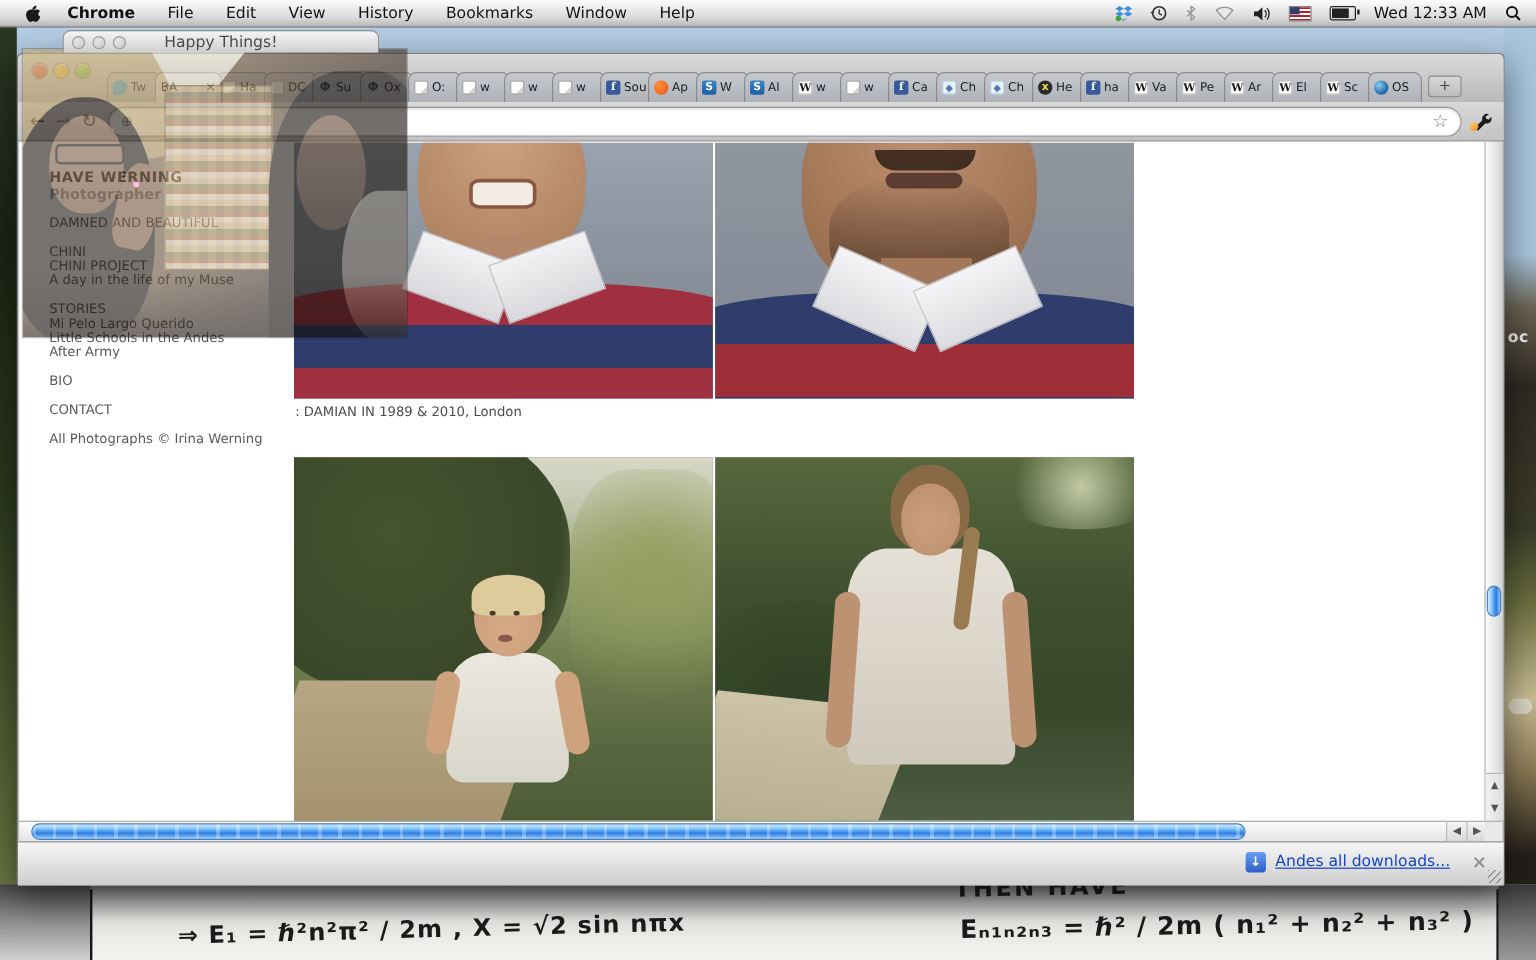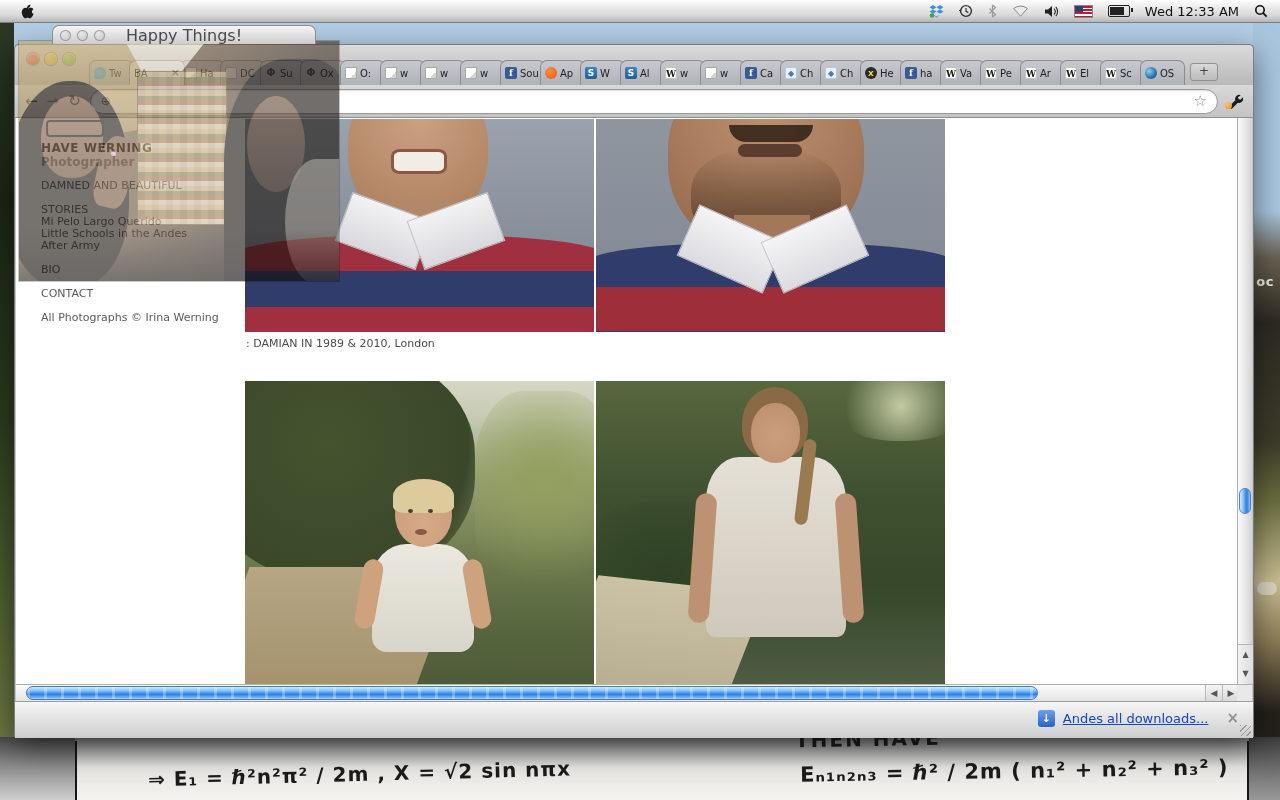--- a/index.html
+++ b/index.html
@@ -192,21 +192,21 @@
   #show-all{font-size:13px;color:#1545c8;text-decoration:underline;white-space:nowrap;}
   #shelf-close{margin-left:10px;color:#909090;font-size:15px;font-weight:bold;line-height:1;}
   #grip{position:absolute;right:2px;bottom:2px;width:11px;height:11px;
     background:repeating-linear-gradient(135deg,#9a9a9a 0 1px,transparent 1px 4px);}
   
   #happy-title{position:absolute;left:52px;top:25px;width:264px;height:19px;z-index:31;
     border:1px solid #8f8f8f;border-bottom:none;border-radius:7px 7px 0 0;box-sizing:border-box;
     background:linear-gradient(#f5f5f5,#cdcdcd);display:flex;align-items:center;padding:0 7px;}
   .htl{width:11px;height:11px;border-radius:50%;margin-right:6px;
     background:radial-gradient(circle at 35% 30%,#e8e8e8,#c2c2c2);box-shadow:0 0 0 1px #9e9e9e inset;}
-  #happy-title-text{position:absolute;left:0;right:0;text-align:center;font-size:16px;color:#4a4a4a;}
+  #happy-title-text{position:absolute;left:0;right:0;text-align:center;font-size:13px;color:#4a4a4a;}
   #happy-photo{position:absolute;left:19px;top:41px;width:320px;height:240px;z-index:30;opacity:.62;overflow:hidden;
     background:linear-gradient(115deg,#ab9162 0%,#8a704c 22%,#6b5640 46%,#46382c 72%,#2c241e 100%);
     box-shadow:0 0 0 1px rgba(0,0,0,.35);}
   .hp-wall{left:0;top:0;width:155px;height:92px;border-radius:0 0 40% 20%;
     background:linear-gradient(#cdb47c,#a8905e);opacity:.9;}
   .hp-white{left:95px;top:0;width:92px;height:60px;background:linear-gradient(#efe9da,#cfc4aa);
     clip-path:polygon(12% 0,100% 0,48% 100%);}
   .hp-board{left:118px;top:30px;width:88px;height:152px;border:1px solid #7a6038;background:#b89a6a;
     background-image:repeating-linear-gradient(0deg,rgba(255,255,255,.35) 0 5px,rgba(150,60,40,.30) 5px 9px,rgba(70,90,50,.30) 9px 14px,rgba(220,200,160,.40) 14px 19px),
                      repeating-linear-gradient(90deg,rgba(0,0,0,.12) 0 7px,rgba(0,0,0,0) 7px 14px);}
@@ -243,20 +243,21 @@
       <div class="eq" id="eq-right">Eₙ₁ₙ₂ₙ₃ = ℏ² ∕ 2m ( n₁² + n₂² + n₃² )</div>
     </div>
   </div>
 
   <div id="menubar">
     <span id="apple-logo">
       <svg width="14" height="17" viewBox="0 0 16 19">
           <path fill="#1a1a1a" d="M10.8 4.6c.7-.8 1.2-2 1-3.1-1 .1-2.1.7-2.8 1.5-.6.7-1.1 1.8-.9 2.9 1 0 2-.5 2.7-1.3zM13.6 10c0-1.4.8-2.5 1.7-3.2-.7-.9-1.8-1.5-2.9-1.5-1.3-.1-2.4.7-3.1.7-.7 0-1.7-.7-2.8-.7C4.2 5.4 2 7.4 2 10.3c0 3.1 2.3 6.9 4.1 6.9.8 0 1.4-.6 2.6-.6 1.2 0 1.7.6 2.6.6 1.8 0 3.9-3.4 4.1-5.2-1.1-.5-1.8-1.1-1.8-2z"></path>
         </svg>
     </span>
+    <span id="menu-items"><span class="menu-item app-name">Chrome</span><span class="menu-item">File</span><span class="menu-item">Edit</span><span class="menu-item">View</span><span class="menu-item">History</span><span class="menu-item">Bookmarks</span><span class="menu-item">Window</span><span class="menu-item">Help</span></span>
     <span id="menubar-right">
       <span class="sicon">
         <svg width="15" height="13" viewBox="0 0 15 13">
             <path fill="#3d8fe0" d="M4 0l3.5 2.2L4 4.4.5 2.2zM11 0l3.5 2.2L11 4.4 7.5 2.2zM4 4.4l3.5 2.2L4 8.8.5 6.6zM11 4.4l3.5 2.2L11 8.8 7.5 6.6zM4.3 9.5l3.2 2 3.2-2-3.2 3.3z"></path>
             <circle cx="3" cy="10.5" r="2.3" fill="#3ba53b"></circle>
           </svg>
       </span>
       <span class="sicon">
         <svg width="14" height="14" viewBox="0 0 14 14">
             <circle cx="7" cy="7" r="5.4" fill="none" stroke="#333" stroke-width="1.4"></circle>
@@ -427,20 +428,25 @@
       </span>
     </div>
 
     <div id="content">
       <div id="sidebar">
         <div id="side-title">HAVE WERNING</div>
         <div id="side-subtitle">Photographer</div>
         <div id="side-groups">
             <div class="side-group">
               <div class="side-line">DAMNED AND BEAUTIFUL</div>
+            </div>
+            <div class="side-group">
+              <div class="side-line">CHINI</div>
+              <div class="side-line">CHINI PROJECT</div>
+              <div class="side-line">A day in the life of my Muse</div>
             </div>
             <div class="side-group">
               <div class="side-line">STORIES</div>
               <div class="side-line">Mi Pelo Largo Querido</div>
               <div class="side-line">Little Schools in the Andes</div>
               <div class="side-line">After Army</div>
             </div>
             <div class="side-group">
               <div class="side-line">BIO</div>
             </div>

